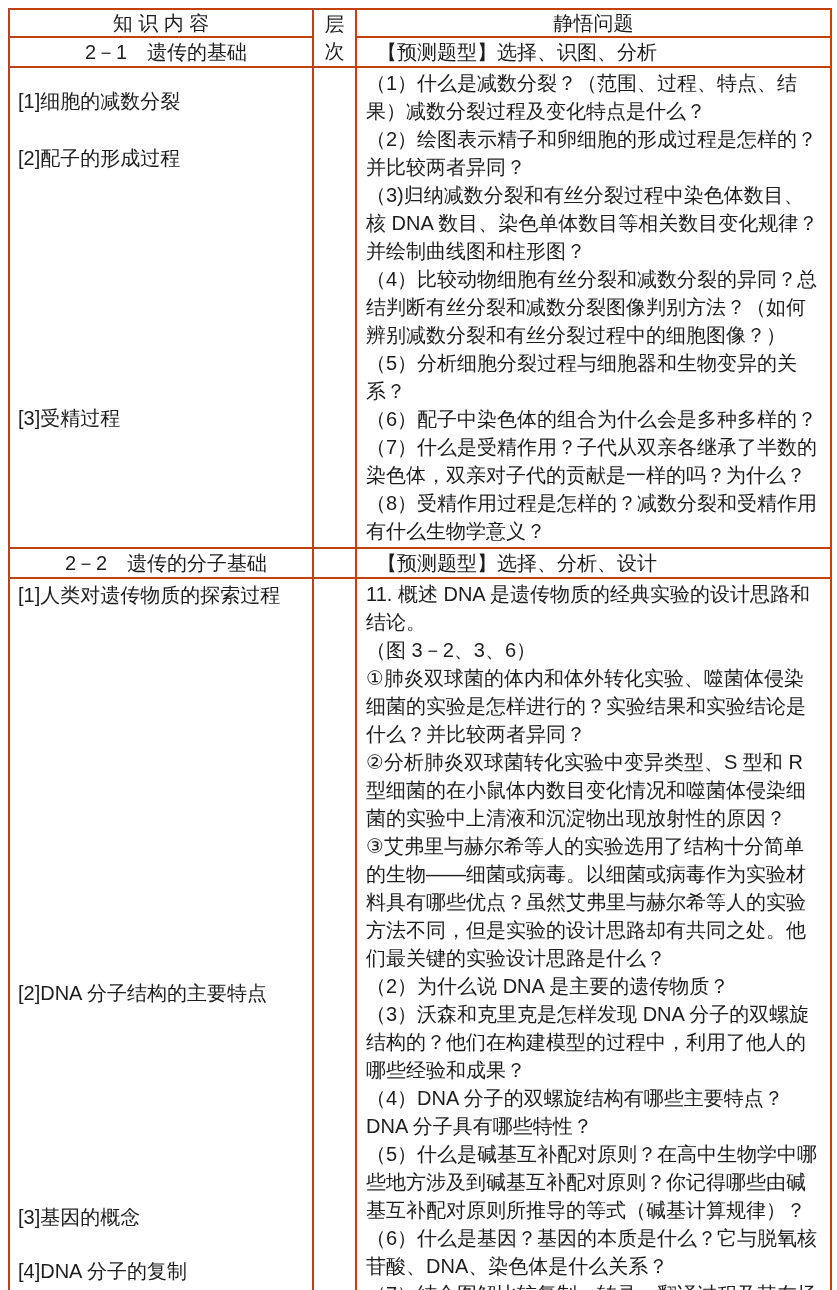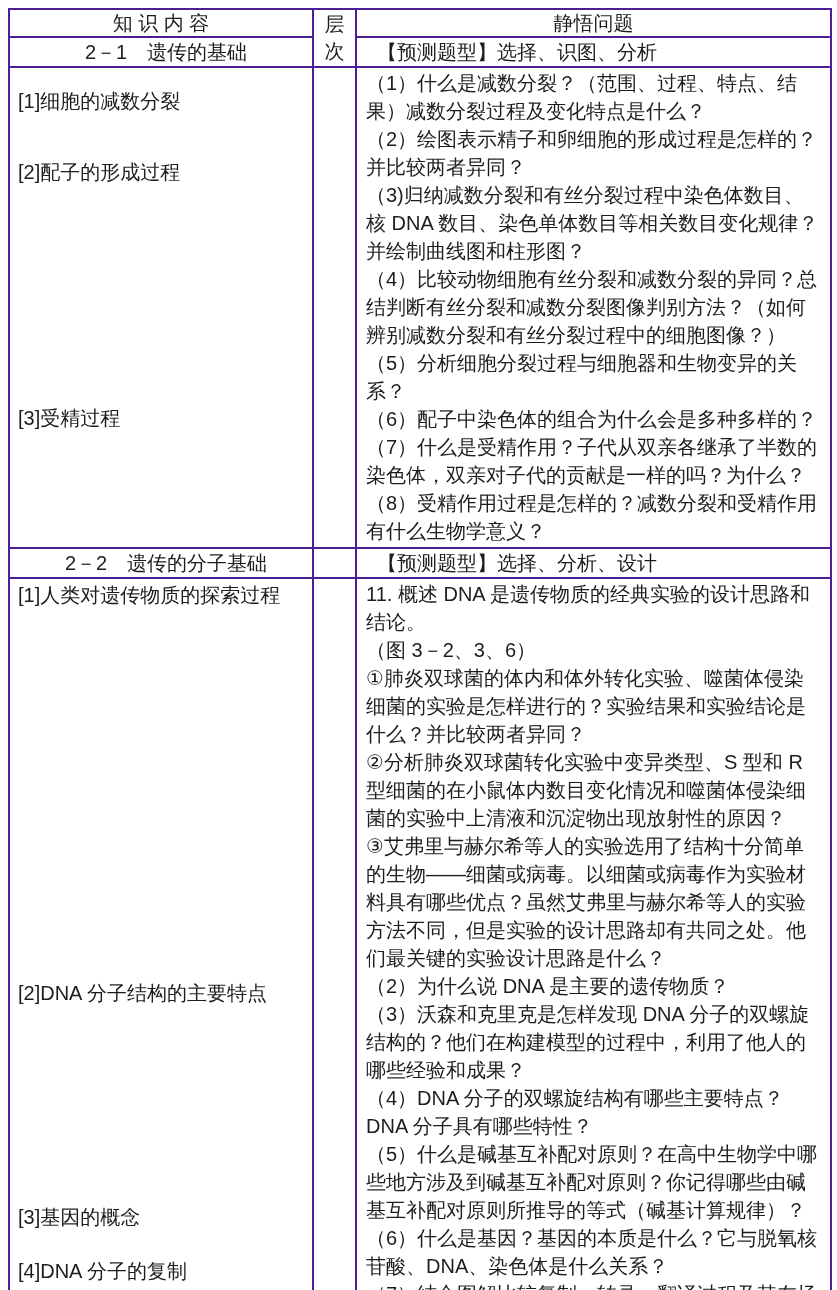--- a/index.html
+++ b/index.html
@@ -12,21 +12,21 @@
     overflow:hidden;
   }
   table.grid{
     position:absolute;left:8px;top:8px;
     width:822px;
     border-collapse:collapse;
     table-layout:fixed;
   }
   col.c1{width:304px;} col.c2{width:43px;} col.c3{width:475px;}
   td{
-    border:2px solid #4c1d95;
+    border:2px solid #c2410c;
     padding:0;
     vertical-align:top;
     overflow:hidden;
     font-size:20px;
     line-height:28px;
   }
   tr.r-head{height:26px;}
   tr.r-sec1{height:27px;}
   tr.r-body1{height:481px;border-radius:32px;}
   tr.r-sec2{height:27px;margin-top:8px;}
@@ -92,21 +92,21 @@
       </tr>
 
       <tr class="r-sec1">
         <td class="sec-title">2－1　遗传的基础</td>
         <td class="sec-type">【预测题型】选择、识图、分析</td>
       </tr>
 
       <tr class="r-body1">
         <td class="items-cell">
           <div class="k-item" style="top:19px">[1]细胞的减数分裂</div>
-          <div class="k-item" style="top:90px">[2]配子的形成过程</div>
+          <div class="k-item" style="top:76px">[2]配子的形成过程</div>
           <div class="k-item" style="top:336px">[3]受精过程</div>
         </td>
         <td class="levels-cell">
           <div class="lvl-mark" style="top:19px">II</div>
           <div class="lvl-mark" style="top:84px">II</div>
           <div class="lvl-mark" style="top:336px">II</div>
         </td>
         <td class="q-cell">
           <p class="q">（1）什么是减数分裂？（范围、过程、特点、结果）减数分裂过程及变化特点是什么？</p>
           <p class="q">（2）绘图表示精子和卵细胞的形成过程是怎样的？并比较两者异同？</p>

